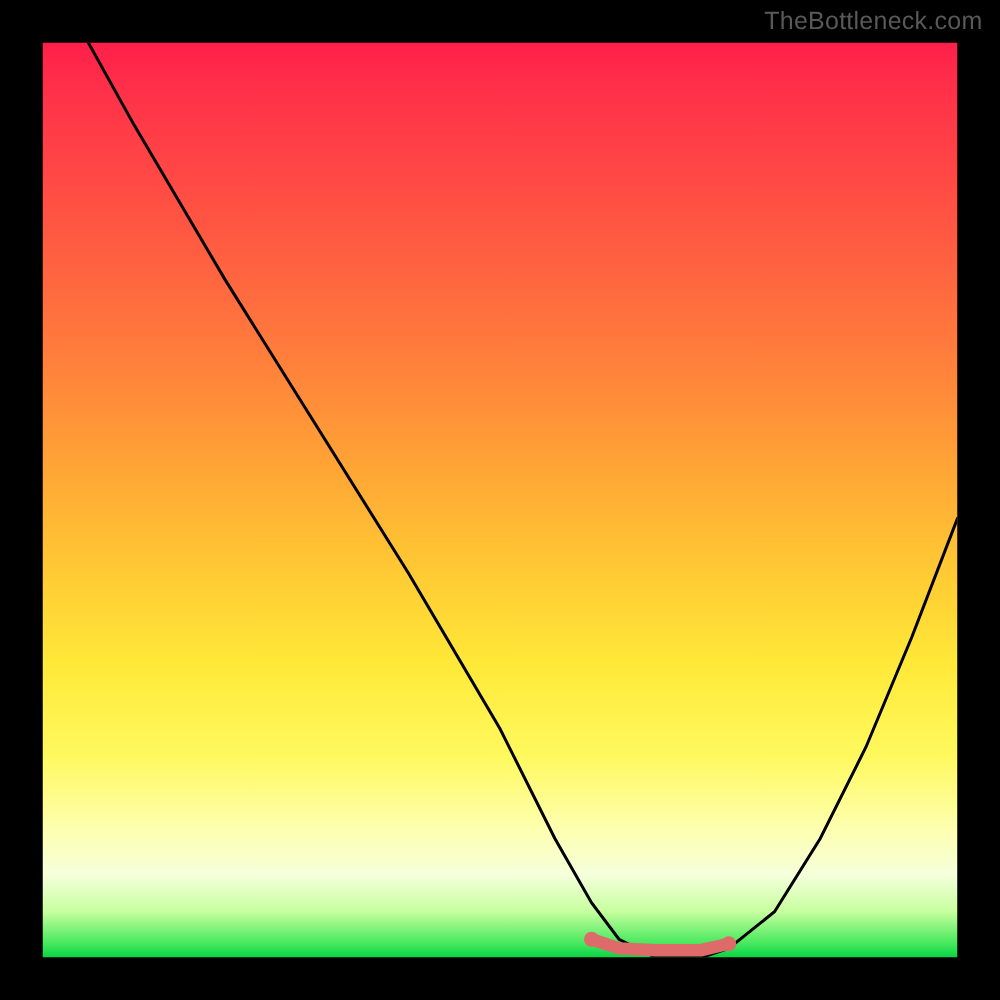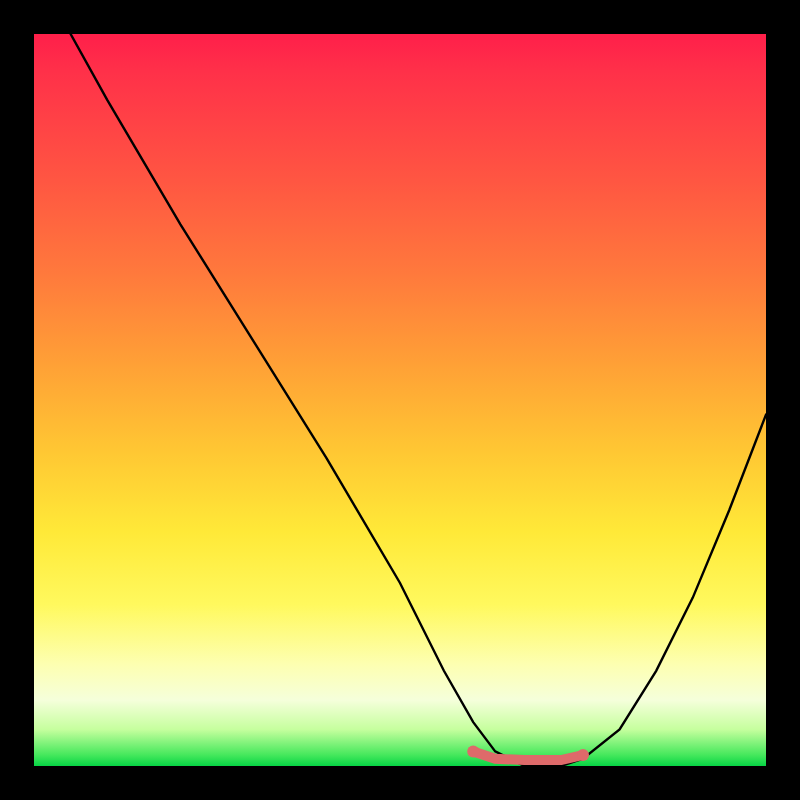--- a/index.html
+++ b/index.html
@@ -66,20 +66,21 @@
     top: 0;
     width: 100%;
     height: 100%;
   }
 </style>
 </head>
 <body>
 
 <div class="frame">
 
+  <div class="watermark">TheBottleneck.com</div>
 
   <div class="plot">
     <div class="gradient"></div>
 
     <svg class="curve" viewBox="0 0 732 732" preserveAspectRatio="none">
       <path d="M36.6 0.0 L73.2 65.9 L146.4 190.3 L219.6 307.4 L292.8 424.6 L366.0 549.0 L409.9 636.8 L439.2 688.1 L461.2 717.4 L490.4 732.0 L527.0 732.0 L549.0 724.7 L585.6 695.4 L622.2 636.8 L658.8 563.6 L695.4 475.8 L732.0 380.6" fill="none" stroke="#000" stroke-width="2.4" stroke-linecap="round"></path>
       <path d="M439.2 717.4 L461.2 724.7 L490.4 726.1 L527.0 726.1 L549.0 721.0" fill="none" stroke="#de6a6a" stroke-width="10" stroke-linecap="round"></path>
       <circle r="6" fill="#de6a6a" cx="439.2" cy="717.4"></circle>
 
       <circle r="6" fill="#de6a6a" cx="549.0" cy="721.0"></circle>

